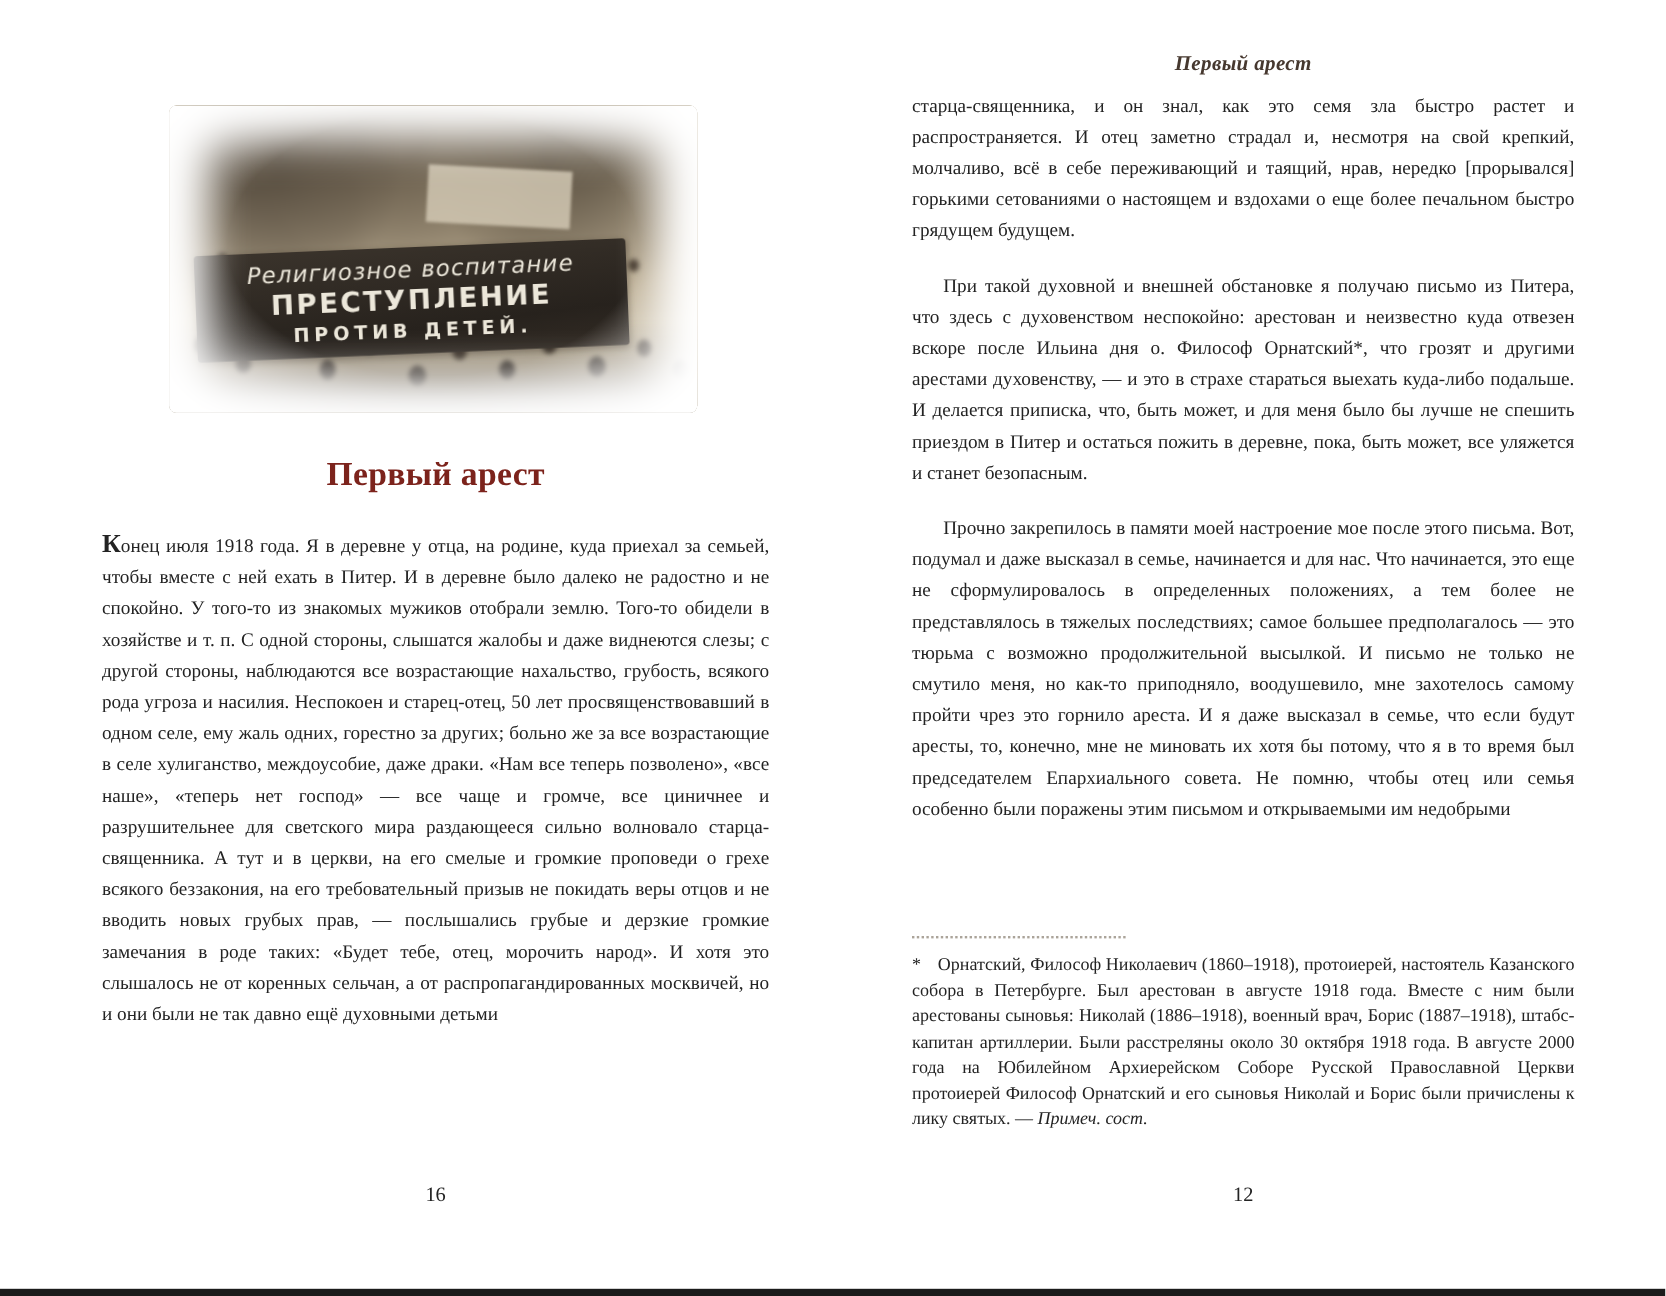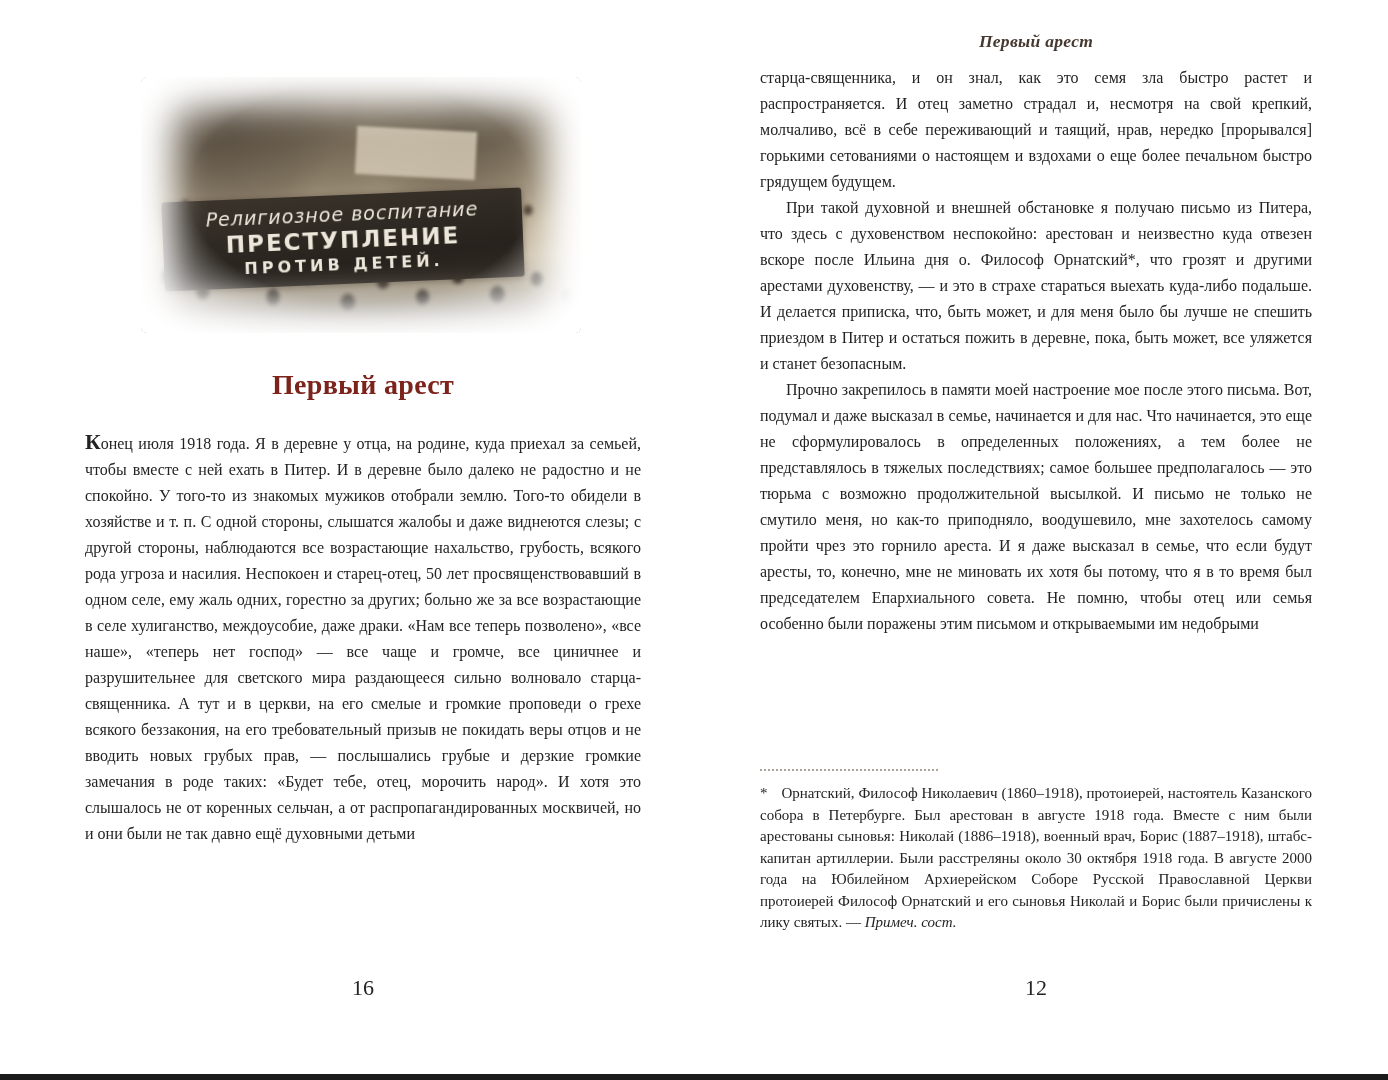--- a/index.html
+++ b/index.html
@@ -7,21 +7,21 @@
   .spread {
     position: relative;
     width: 1388px;
     height: 1080px;
     background: #ffffff;
     font-family: "Liberation Serif", serif;
     color: #232323;
     overflow: hidden;
   }
 
-  .page { position: absolute; top: 1px; height: 800px; }
+  .page { position: absolute; top: 12px; height: 800px; }
   .page-left  { left: 85px;  width: 556px; }
   .page-right { left: 760px; width: 552px; }
 
   
   .photo {
     position: absolute; left: 56px; top: 76px;
     width: 440px; height: 256px;
     margin: 0; border-radius: 6px; overflow: hidden;
     background: #cfc3aa;
   }
@@ -100,40 +100,40 @@
   .page-left .body-text { position: absolute; top: 428px; left: 0; width: 100%; }
   .lead::first-letter { font-size: 1.35em; font-weight: bold; }
 
   .running-header {
     position: absolute; top: 30px; left: 0; width: 100%;
     text-align: center;
     font-size: 17.5px; font-weight: bold; font-style: italic;
     color: #46382f; letter-spacing: .3px;
   }
   .rp-body { position: absolute; top: 64px; left: 0; width: 100%; }
-  .indent { text-indent: 26px; }
+  .indent { text-indent: 26px; margin-top: 20px; }
 
   .footnote { position: absolute; top: 768px; left: 0; width: 100%; }
   .fn-sep {
     width: 178px; height: 0;
     border-top: 2px dotted #aba49a;
     margin: 0 0 12px 0;
   }
   .fn-text {
     margin: 0;
     text-align: justify;
     font-size: 15px;
     line-height: 21.5px;
   }
   .fn-marker { margin-right: 14px; }
   .fn-attr { font-style: italic; }
 
   .page-number {
     position: absolute; top: 974px; left: 0; width: 100%;
-    text-align: center; font-size: 22px;
+    text-align: center; font-size: 17px;
   }
 
   .scan-edge {
     position: absolute; left: 0; right: 0; bottom: 0; height: 6px;
     background: #1b1b1b;
   }
 </style>
 </head>
 <body>
 

